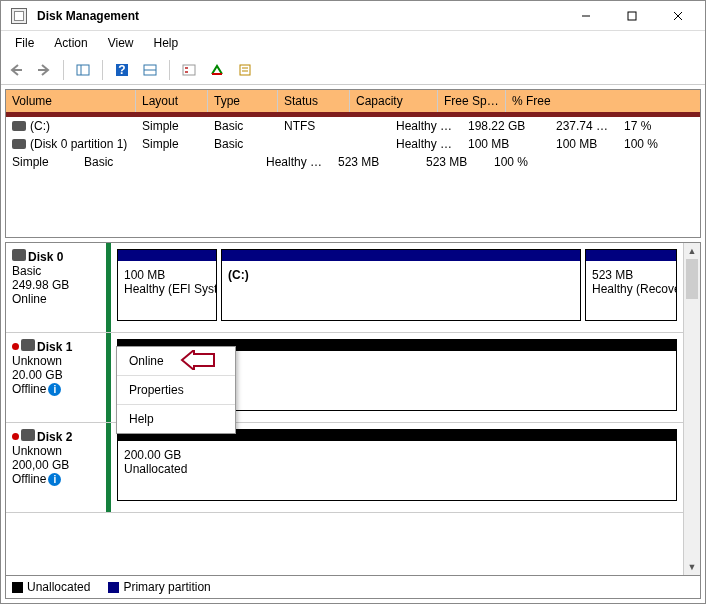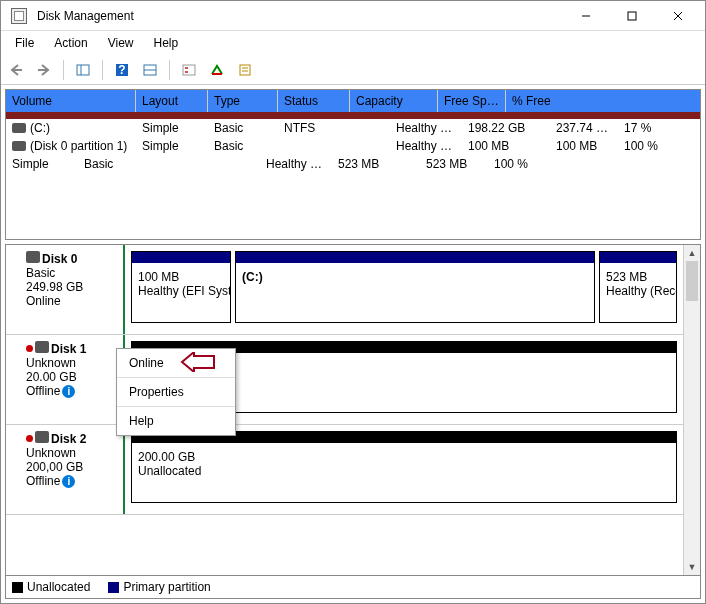--- a/index.html
+++ b/index.html
@@ -1,49 +1,49 @@
 <!DOCTYPE html>
 <html><head>
 <meta charset="utf-8">
 <style>
   * { box-sizing: border-box; font-family: "Segoe UI", Arial, sans-serif; font-size: 12px; }
   body { margin: 0; background: #fff; width: 706px; height: 604px; overflow: hidden; display: flex; flex-direction: column; border: 1px solid #888; }
   
   .titlebar { display: flex; align-items: center; height: 30px; padding: 0 4px; border-bottom: 1px solid #ddd; }
   .titlebar .app-icon { width: 16px; height: 16px; margin: 0 6px; border: 1px solid #666; display: inline-block; position: relative; background: #eee; }
   .titlebar .app-icon::after { content:""; position:absolute; inset:2px; border:1px solid #888; background:#fff; }
-  .titlebar .title { flex: 1; padding-left: 4px; }
+  .titlebar .title { flex: 1; padding-left: 4px; font-weight: bold; }
   .win-controls { display: flex; height: 100%; }
   .win-btn { width: 46px; display: flex; align-items: center; justify-content: center; cursor: default; }
   .win-btn svg { width: 10px; height: 10px; stroke: #000; stroke-width: 1; fill: none; }
   
   .menubar { display: flex; padding: 2px 4px; gap: 0; }
   .menuitem { padding: 3px 10px; cursor: default; }
   
   .toolbar { display: flex; align-items: center; padding: 2px 4px; gap: 6px; border-bottom: 1px solid #ccc; height: 30px; }
   .tbtn { width: 22px; height: 22px; display:flex; align-items:center; justify-content:center; border:1px solid transparent; }
   .tsep { width: 1px; height: 20px; background: #ccc; margin: 0 2px; }
   .tbtn svg { width:16px; height:16px; }
   
   .vol-pane { border: 1px solid #888; margin: 4px; }
-  .vol-header { display:flex; background:#3b82f6; border-bottom: 7px solid #7f1d1d; }
+  .vol-header { display:flex; background:#fdba74; border-bottom: 5px solid #7f1d1d; }
   .vh-cell { padding: 4px 6px; border-right: 1px solid #ccc; overflow:hidden; white-space:nowrap; text-overflow:ellipsis; }
   .vol-rows { background:#fff; height: 120px; }
   .vr { display:flex; }
   .vr-cell { padding: 2px 6px; overflow:hidden; white-space:nowrap; text-overflow:ellipsis; }
   .disk-ico::before { content:""; display:inline-block; width:14px; height:10px; background:#555; border-radius:2px; margin-right:4px; position:relative; top:1px; }
   
   .c0{width:130px}.c1{width:72px}.c2{width:70px}.c3{width:112px}.c4{width:72px}.c5{width:88px}.c6{width:68px}.c7{width:64px;border-right:none;}
   
   .disk-pane { flex:1; margin:0 4px 0 4px; border:1px solid #888; position:relative; overflow:hidden; background:#fff;}
   .disk-scroll { position:absolute; right:0; top:0; bottom:0; width:17px; background:#f0f0f0; border-left:1px solid #ccc;}
   .scroll-thumb { position:absolute; left:2px; right:2px; top:16px; height:40px; background:#cdcdcd;}
   .scroll-arrow { position:absolute; left:0; right:0; height:16px; display:flex; align-items:center; justify-content:center; font-size:9px;color:#555;}
   .disk-row { display:flex; border-bottom:1px solid #ccc; min-height:90px; margin-right:17px;}
-  .disk-info { width:105px; padding:6px; border-right:2px solid #15803d;margin-left:14px;}
+  .disk-info { width:105px; padding:6px; border-right:5px solid #15803d;}
   .disk-info .di-name { font-weight:bold; }
   .disk-parts { flex:1; display:flex; gap:4px; padding:6px; overflow:hidden;}
   .part { border:1px solid #000; height:72px; padding:4px 6px; overflow:hidden; position:relative;}
   .part-hdr { position:absolute; left:-1px; right:-1px; top:-1px; height:12px; background:#00007f;}
   .part-black { background:#000; height:12px; }
   .part-content { margin-top:14px; font-size:12px; white-space:nowrap;}
   .part-title { font-weight:bold;}
   .di-icon { display:inline-block; width:14px; height:12px; background:#555; border-radius:2px; margin-right:2px;}
   .di-status-icon { display:inline-block; width:7px; height:7px; border-radius:50%; background:#c00; margin-right:2px; position:relative; top:-1px;}
   .info-ico { display:inline-block; width:13px; height:13px; border-radius:50%; background:#0078d7; color:#fff; font-weight:bold; font-size:10px; line-height:13px; text-align:center; margin-left:2px;}

